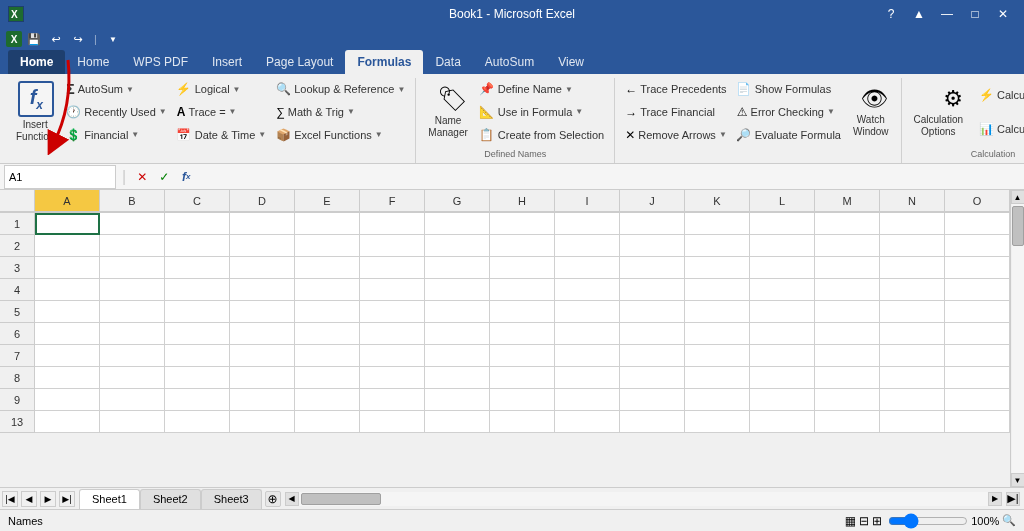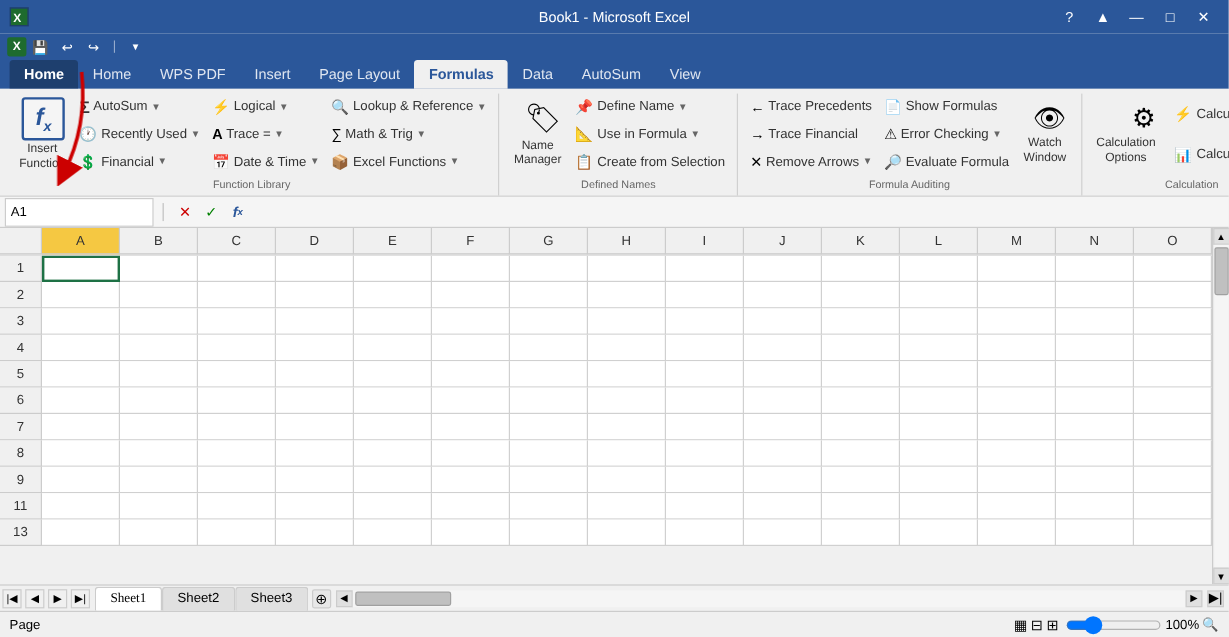--- a/index.html
+++ b/index.html
@@ -40,42 +40,42 @@
     
     .rb-large { display: flex; flex-direction: column; align-items: flex-end; justify-content: center; padding: 2px 6px; cursor: pointer; border-radius: 3px; min-width: 40px; height: 68px; gap: 2px; }
     .rb-large .label { font-size: 10px; text-align: center; color: #333; line-height: 1.2; max-width: 50px; }
     
     .rb-small { display: flex; align-items: center; gap: 3px; padding: 2px 4px; cursor: pointer; border-radius: 2px; height: 20px; white-space: nowrap; }
     
     .rb-col { display: flex; flex-direction: column; justify-content: space-around; height: 68px; }
     
     
     .formula-bar { background: #f5f5f5; border-bottom: 1px solid #ccc; height: 26px; display: flex; align-items: center; }
-    .name-box { width: 124px; height: 24px; border: 1px solid #ccc; margin: 1px 4px; padding: 0 4px; font-size: 11px; background: white; }
+    .name-box { width: 112px; height: 24px; border: 1px solid #ccc; margin: 1px 4px; padding: 0 4px; font-size: 11px; background: white; }
     .formula-bar-icons { display: flex; gap: 2px; margin: 0 4px; }
     .fb-icon { width: 20px; height: 20px; display: flex; align-items: center; justify-content: center; cursor: pointer; font-size: 12px; color: #666; }
     .formula-input { flex: 1; border: none; background: transparent; font-size: 12px; padding: 0 4px; outline: none; }
     
     .col-header-row { display: flex; background: #f0f0f0; border-bottom: 1px solid #ccc; }
     .corner-cell { width: 35px; height: 22px; background: #f0f0f0; border-right: 1px solid #ccc; border-bottom: 1px solid #ccc; flex-shrink: 0; }
     .col-header { height: 22px; border-right: 1px solid #ccc; border-bottom: 1px solid #ccc; display: flex; align-items: center; justify-content: center; font-size: 11px; color: #333; background: #f0f0f0; cursor: pointer; }
     .col-header.selected { background: #f5c842; }
     .grid-row { display: flex; }
     .row-header { width: 35px; height: 22px; background: #f0f0f0; border-right: 1px solid #ccc; border-bottom: 1px solid #ccc; display: flex; align-items: center; justify-content: center; font-size: 11px; color: #333; cursor: pointer; flex-shrink: 0; }
     .grid-cell { height: 22px; border-right: 1px solid #d0d0d0; border-bottom: 1px solid #d0d0d0; display: flex; align-items: center; padding: 0 3px; font-size: 11px; cursor: default; background: white; }
     .grid-cell.selected { outline: 2px solid #1e7145; outline-offset: -2px; }
     
     
     .v-scroll { width: 14px; background: #f0f0f0; border-left: 1px solid #ccc; display: flex; flex-direction: column; align-items: center; }
     .scroll-btn { width: 14px; height: 14px; background: #e0e0e0; border: 1px solid #ccc; display: flex; align-items: center; justify-content: center; font-size: 8px; cursor: pointer; flex-shrink: 0; }
     .scroll-track { flex: 1; background: #f5f5f5; }
     .scroll-thumb { width: 12px; height: 40px; background: #c0c0c0; border: 1px solid #a0a0a0; border-radius: 2px; margin: 2px auto; }
     .sheet-nav-btn { width: 16px; height: 16px; background: transparent; border: 1px solid #ccc; display: flex; align-items: center; justify-content: center; font-size: 9px; cursor: pointer; margin-right: 2px; }
     .sheet-tab { padding: 2px 12px; height: 20px; background: #e0e0e0; border: 1px solid #ccc; border-bottom: none; cursor: pointer; font-size: 11px; display: flex; align-items: center; border-radius: 3px 3px 0 0; }
-    .sheet-tab.active { background: white; font-weight: normal; font-family: Liberation Serif, serif; }
+    .sheet-tab.active { background: white; font-weight: normal; }
     .new-sheet-btn { width: 18px; height: 18px; border: 1px solid #ccc; background: #e8e8e8; display: flex; align-items: center; justify-content: center; cursor: pointer; font-size: 14px; border-radius: 2px; margin-left: 4px; }
     
     
     .status-bar { background: #f0f0f0; border-top: 1px solid #ccc; height: 22px; display: flex; align-items: center; padding: 0 8px; justify-content: space-between; }
     .status-right { display: flex; align-items: center; gap: 6px; }
     .status-icon { font-size: 12px; cursor: pointer; }
 
     .main-layout { display: flex; flex-direction: column; height: 531px; width: 1024px; overflow: hidden; }
   </style>
 </head>
@@ -189,21 +189,20 @@
             <span style="font-size:11px;color:#333;">Math &amp; Trig</span>
             <span style="font-size:8px;color:#666;">▼</span>
           </div>
           <div class="rb-small">
             <span style="font-size:12px;">📦</span>
             <span style="font-size:11px;color:#333;">Excel Functions</span>
             <span style="font-size:8px;color:#666;">▼</span>
           </div>
         </div>
       </div>
-      <div class="ribbon-group-label">Function Library</div>
     </div>
 
     <div class="ribbon-group">
       <div class="ribbon-group-content">
         <div class="rb-large">
           <span style="font-size:24px;">🏷</span>
           <span class="label" style="font-size:10px;text-align:center;">Name<br>Manager</span>
         </div>
         <div class="rb-col">
           <div class="rb-small">
@@ -255,21 +254,20 @@
           <div class="rb-small">
             <span style="font-size:12px;">🔎</span>
             <span style="font-size:11px;color:#333;">Evaluate Formula</span>
           </div>
         </div>
         <div class="rb-large">
           <span style="font-size:22px;">👁</span>
           <span class="label" style="font-size:10px;text-align:center;">Watch<br>Window</span>
         </div>
       </div>
-      <div class="ribbon-group-label">Formula Auditing</div>
     </div>
 
     <div class="ribbon-group" style="flex:1;">
       <div class="ribbon-group-content">
         <div class="rb-large">
           <span style="font-size:22px;">⚙</span>
           <span class="label" style="font-size:10px;text-align:center;">Calculation<br>Options</span>
         </div>
         <div class="rb-col" style="margin-left:4px;">
           <div class="rb-small">
@@ -476,38 +474,20 @@
             <div class="grid-cell" style="width: 65px;"></div>
             <div class="grid-cell" style="width: 65px;"></div>
             <div class="grid-cell" style="width: 65px;"></div>
             <div class="grid-cell" style="width: 65px;"></div>
             <div class="grid-cell" style="width: 65px;"></div>
             <div class="grid-cell" style="width: 65px;"></div>
             <div class="grid-cell" style="width: 65px;"></div>
             <div class="grid-cell" style="width: 65px;"></div>
           </div>
           <div class="grid-row">
-            <div class="row-header">11</div>
-            <div class="grid-cell" style="width: 65px;"></div>
-            <div class="grid-cell" style="width: 65px;"></div>
-            <div class="grid-cell" style="width: 65px;"></div>
-            <div class="grid-cell" style="width: 65px;"></div>
-            <div class="grid-cell" style="width: 65px;"></div>
-            <div class="grid-cell" style="width: 65px;"></div>
-            <div class="grid-cell" style="width: 65px;"></div>
-            <div class="grid-cell" style="width: 65px;"></div>
-            <div class="grid-cell" style="width: 65px;"></div>
-            <div class="grid-cell" style="width: 65px;"></div>
-            <div class="grid-cell" style="width: 65px;"></div>
-            <div class="grid-cell" style="width: 65px;"></div>
-            <div class="grid-cell" style="width: 65px;"></div>
-            <div class="grid-cell" style="width: 65px;"></div>
-            <div class="grid-cell" style="width: 65px;"></div>
-          </div>
-          <div class="grid-row">
             <div class="row-header">13</div>
             <div class="grid-cell" style="width: 65px;"></div>
             <div class="grid-cell" style="width: 65px;"></div>
             <div class="grid-cell" style="width: 65px;"></div>
             <div class="grid-cell" style="width: 65px;"></div>
             <div class="grid-cell" style="width: 65px;"></div>
             <div class="grid-cell" style="width: 65px;"></div>
             <div class="grid-cell" style="width: 65px;"></div>
             <div class="grid-cell" style="width: 65px;"></div>
             <div class="grid-cell" style="width: 65px;"></div>
@@ -548,21 +528,21 @@
         <div style="width:80px;height:12px;background:#c0c0c0;border:1px solid #a0a0a0;border-radius:2px;margin:1px 2px;"></div>
       </div>
       <div style="width:14px;height:14px;background:#e0e0e0;border:1px solid #ccc;display:flex;align-items:center;justify-content:center;font-size:8px;cursor:pointer;">▶</div>
     </div>
     <div style="display:flex;align-items:center;gap:2px;margin-right:4px;">
       <div style="width:14px;height:14px;background:#e0e0e0;border:1px solid #ccc;display:flex;align-items:center;justify-content:center;cursor:pointer;">▶|</div>
     </div>
   </div>
 
   <div class="status-bar">
-    <span>Page</span>
+    <span>Names</span>
     <div class="status-right">
       <div style="display:flex;gap:3px;">
         <span class="status-icon">▦</span>
         <span class="status-icon">⊟</span>
         <span class="status-icon">⊞</span>
       </div>
       <div style="display:flex;align-items:center;gap:3px;">
         <input type="range" min="10" max="400" value="100" style="width: 80px; height: 10px;">
         <span>100%</span>
         <span style="cursor:pointer;">🔍</span>

